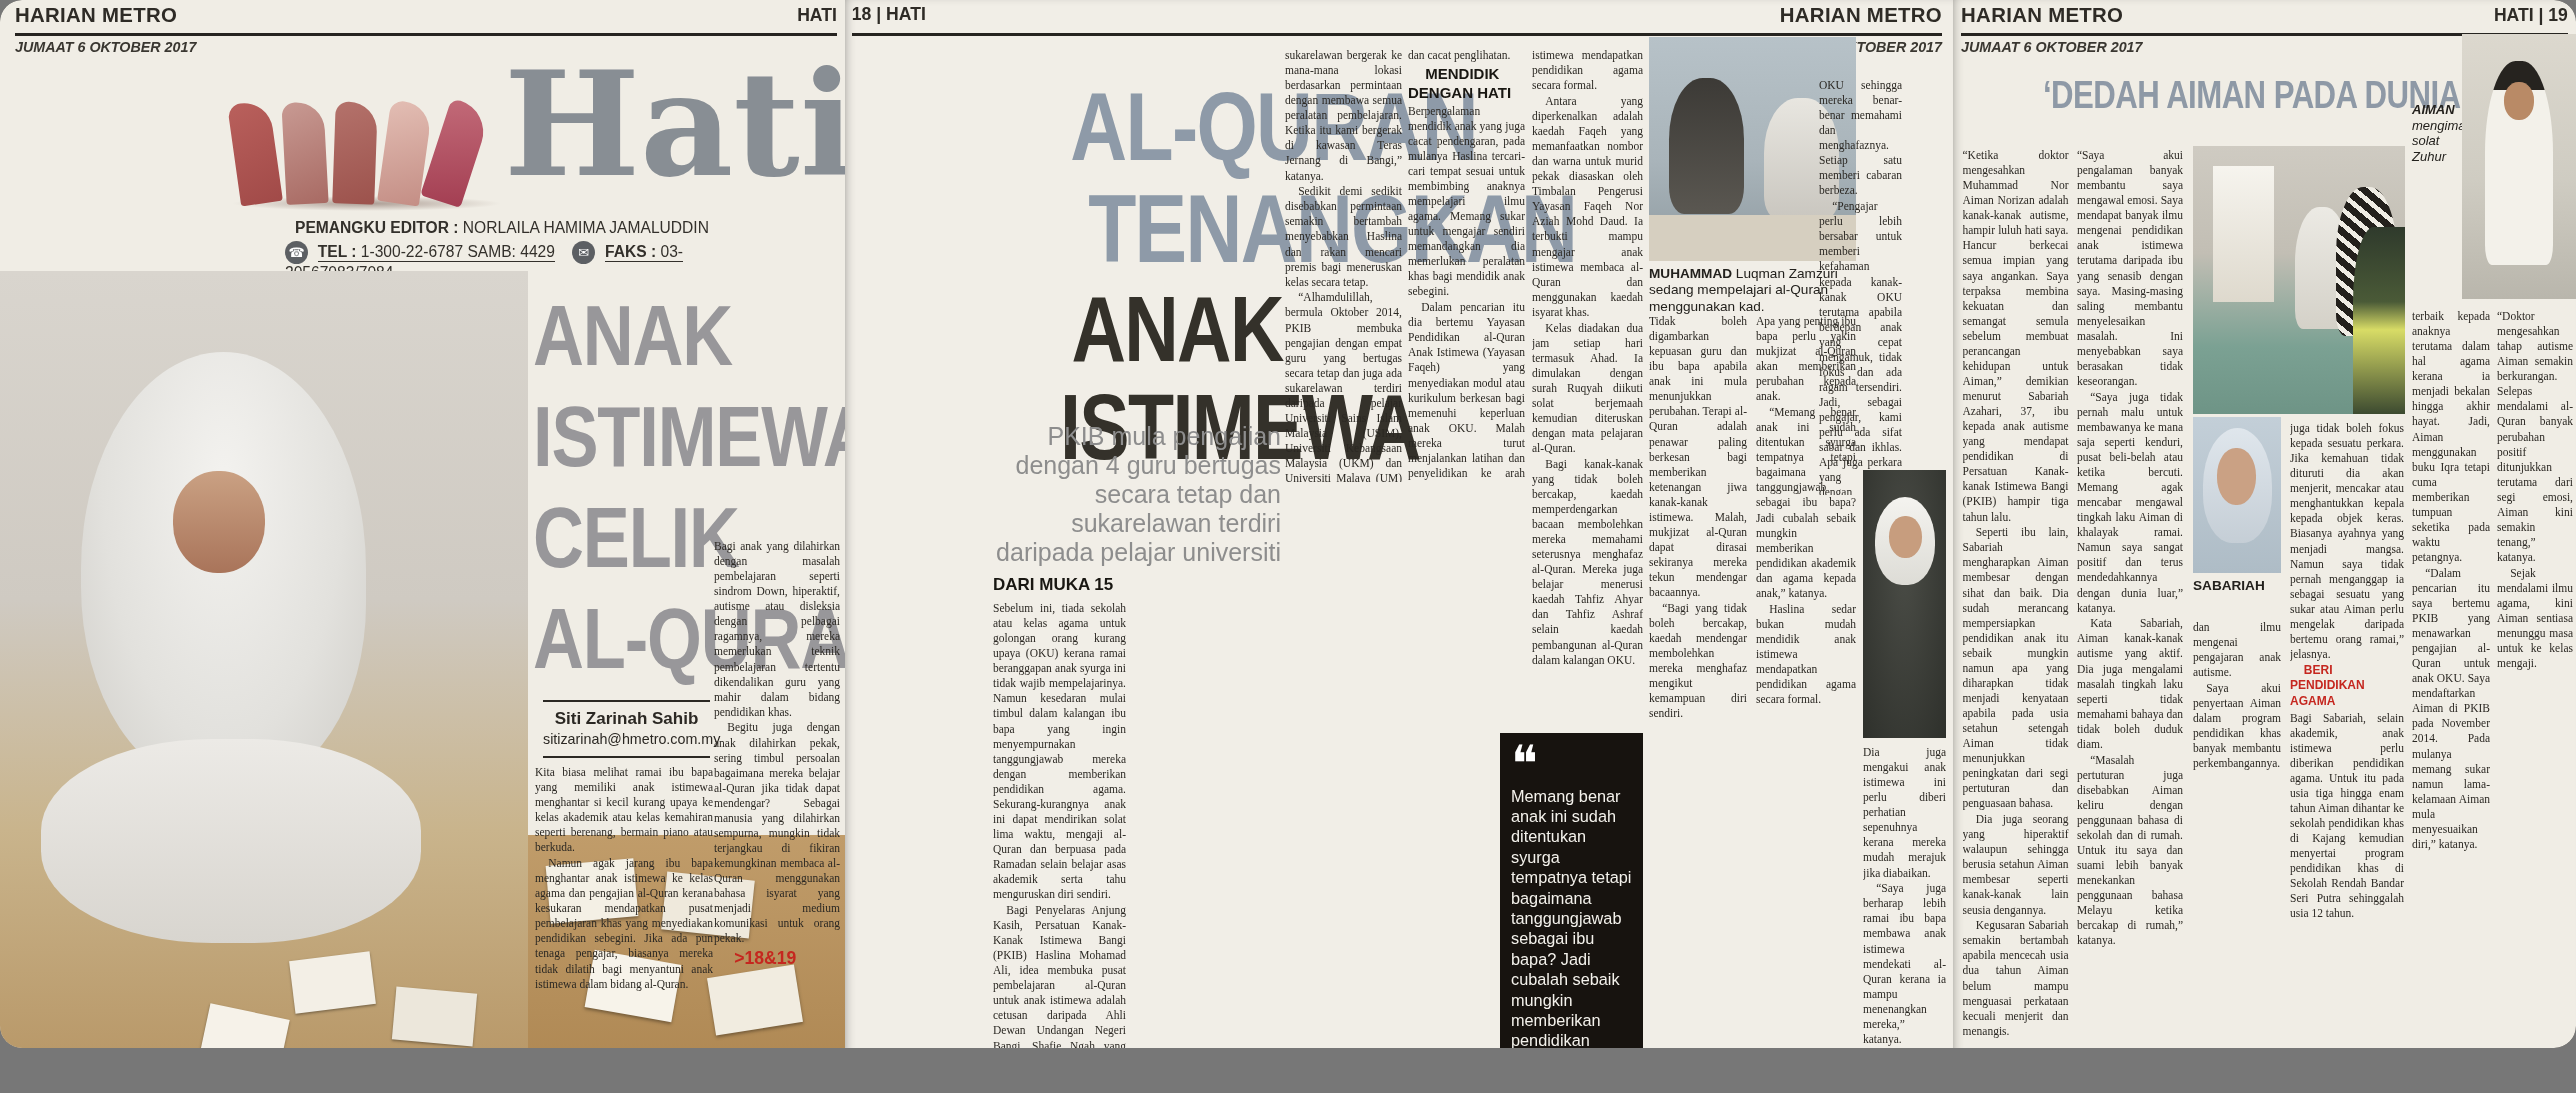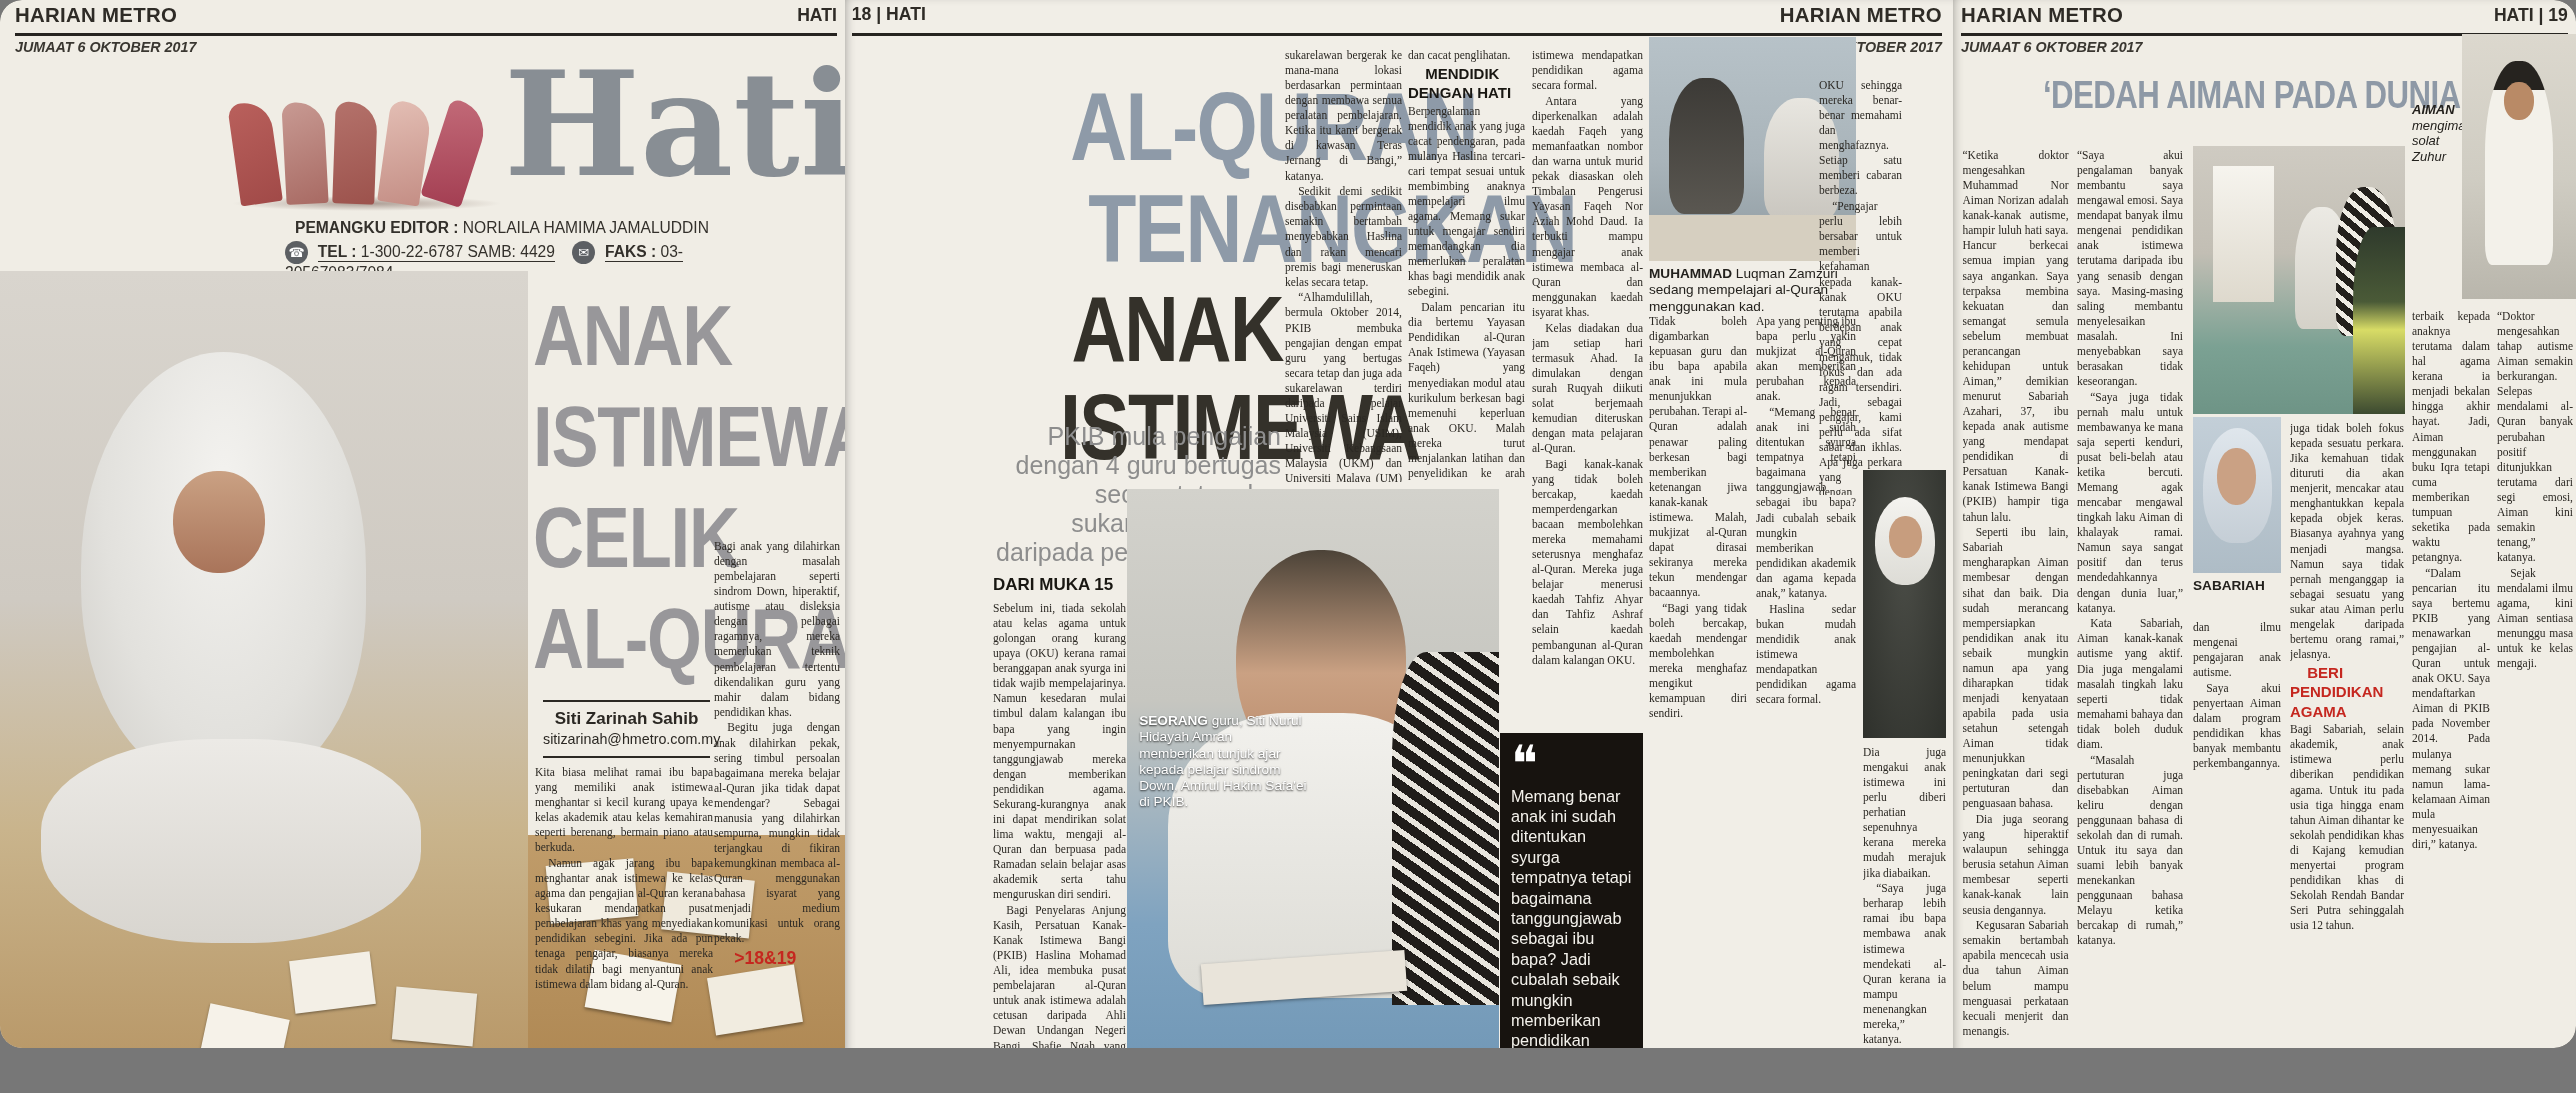--- a/index.html
+++ b/index.html
@@ -75,21 +75,21 @@
   .pullquote{position:absolute;left:655px;top:733px;width:143px;height:361px;
              background:#17130f;color:#f4f2ec;padding:0;}
   .pq-in{padding:9.5px 11px;}
   .pq-mark{font-size:50px;line-height:43px;font-family:"DejaVu Serif",serif;color:#fff;}
   .pq-text{font-family:"Liberation Sans",sans-serif;font-size:16.3px;line-height:20.4px;font-weight:500;}
 
   
   .h1-p3{position:absolute;left:0;top:73px;width:623px;text-align:center;
          font-family:"Liberation Sans",sans-serif;font-weight:900;font-size:39px;
          color:#8e99a6;letter-spacing:-0.7px;}
-  .red-subhead{font-family:"Liberation Sans",sans-serif;font-weight:900;font-size:15px;
+  .red-subhead{font-family:"Liberation Sans",sans-serif;font-weight:900;font-size:12px;
                color:#c5271f;margin:6.8px 0 2.7px;text-indent:0;}
   .caplabel{font-family:"Liberation Sans",sans-serif;font-weight:900;font-size:13.6px;color:#23211d;}
   .cap-it{font-family:"Liberation Sans",sans-serif;font-size:13px;line-height:15.6px;
           font-style:italic;color:#23211d;}
 </style>
 </head>
 <body>
 
 <div id="spread">
 
@@ -207,33 +207,20 @@
       <p>Dalam pencarian itu dia bertemu Yayasan Pendidikan al-Quran Anak Istimewa (Yayasan Faqeh) yang menyediakan modul atau kurikulum berkesan bagi memenuhi keperluan anak OKU. Malah mereka turut menjalankan latihan dan penyelidikan ke arah memperkasakan sistem pendidikan al-Quran di samping mengumpul dan menyalurkan dana ke arah pembangunan al-Quran dalam kalangan OKU.</p>
 
     </div>
     <div class="tcol" style="left:687px;top:48px;width:111px;height:679px;">
       <p class="nofirst">istimewa mendapatkan pendidikan agama secara formal.</p>
       <p>Antara yang diperkenalkan adalah kaedah Faqeh yang memanfaatkan nombor dan warna untuk murid pekak diasaskan oleh Timbalan Pengerusi Yayasan Faqeh Nor Aziah Mohd Daud. Ia terbukti mampu mengajar anak istimewa membaca al-Quran dan menggunakan kaedah isyarat khas.</p>
       <p>Kelas diadakan dua jam setiap hari termasuk Ahad. Ia dimulakan dengan surah Ruqyah diikuti solat berjemaah kemudian diteruskan dengan mata pelajaran al-Quran.</p>
       <p>Bagi kanak-kanak yang tidak boleh bercakap, kaedah memperdengarkan bacaan membolehkan mereka memahami seterusnya menghafaz al-Quran. Mereka juga belajar menerusi kaedah Tahfiz Ahyar dan Tahfiz Ashraf selain kaedah pembangunan al-Quran dalam kalangan OKU.</p>
     </div>
 
-    <div class="photo" style="left:282px;top:489px;width:372px;height:605px;
-         background:linear-gradient(180deg,#d3d2cc 0%,#c6c6c0 35%,#7fa3c0 72%,#6f96b5 100%);">
-      <div class="ph-shape" style="left:109px;top:61px;width:170px;height:224px;border-radius:48%;
-           background:linear-gradient(180deg,#4c4338 0%,#caa183 55%,#b98a6a 100%);"></div>
-      <div class="ph-shape" style="left:41px;top:224px;width:292px;height:285px;border-radius:40% 40% 20% 20%;
-           background:linear-gradient(180deg,#f2f1ed,#dddcd6);"></div>
-      <div class="ph-shape" style="left:265px;top:163px;width:115px;height:353px;
-           background:repeating-linear-gradient(35deg,#201d1a 0 9.5px,#e8e5dd 9.5px 15px);border-radius:30% 0 0 0;"></div>
-      <div class="ph-shape" style="left:75px;top:468px;width:204px;height:41px;background:#e9e4da;transform:rotate(-4deg);box-shadow:0 1.4px 3.4px rgba(0,0,0,.4);"></div>
-      <div class="cap-ov" style="left:12.2px;top:224px;width:170px;">
-        <span class="lead-strong">SEORANG</span><span> guru, Siti Nurul Hidayah Amran memberikan tunjuk ajar kepada pelajar sindrom Down, Amirul Hakim Safa'ei di PKIB.</span>
-      </div>
-    </div>
 
     <div class="pullquote">
       <div class="pq-in">
         <div class="pq-mark">❝</div>
         <div class="pq-text">Memang benar anak ini sudah ditentukan syurga tempatnya tetapi bagaimana tanggungjawab sebagai ibu bapa? Jadi cubalah sebaik mungkin memberikan pendidikan akademik dan agama kepada mereka</div>
 
       </div>
     </div>
 
     <div class="photo" style="left:804px;top:37px;width:207px;height:224px;

